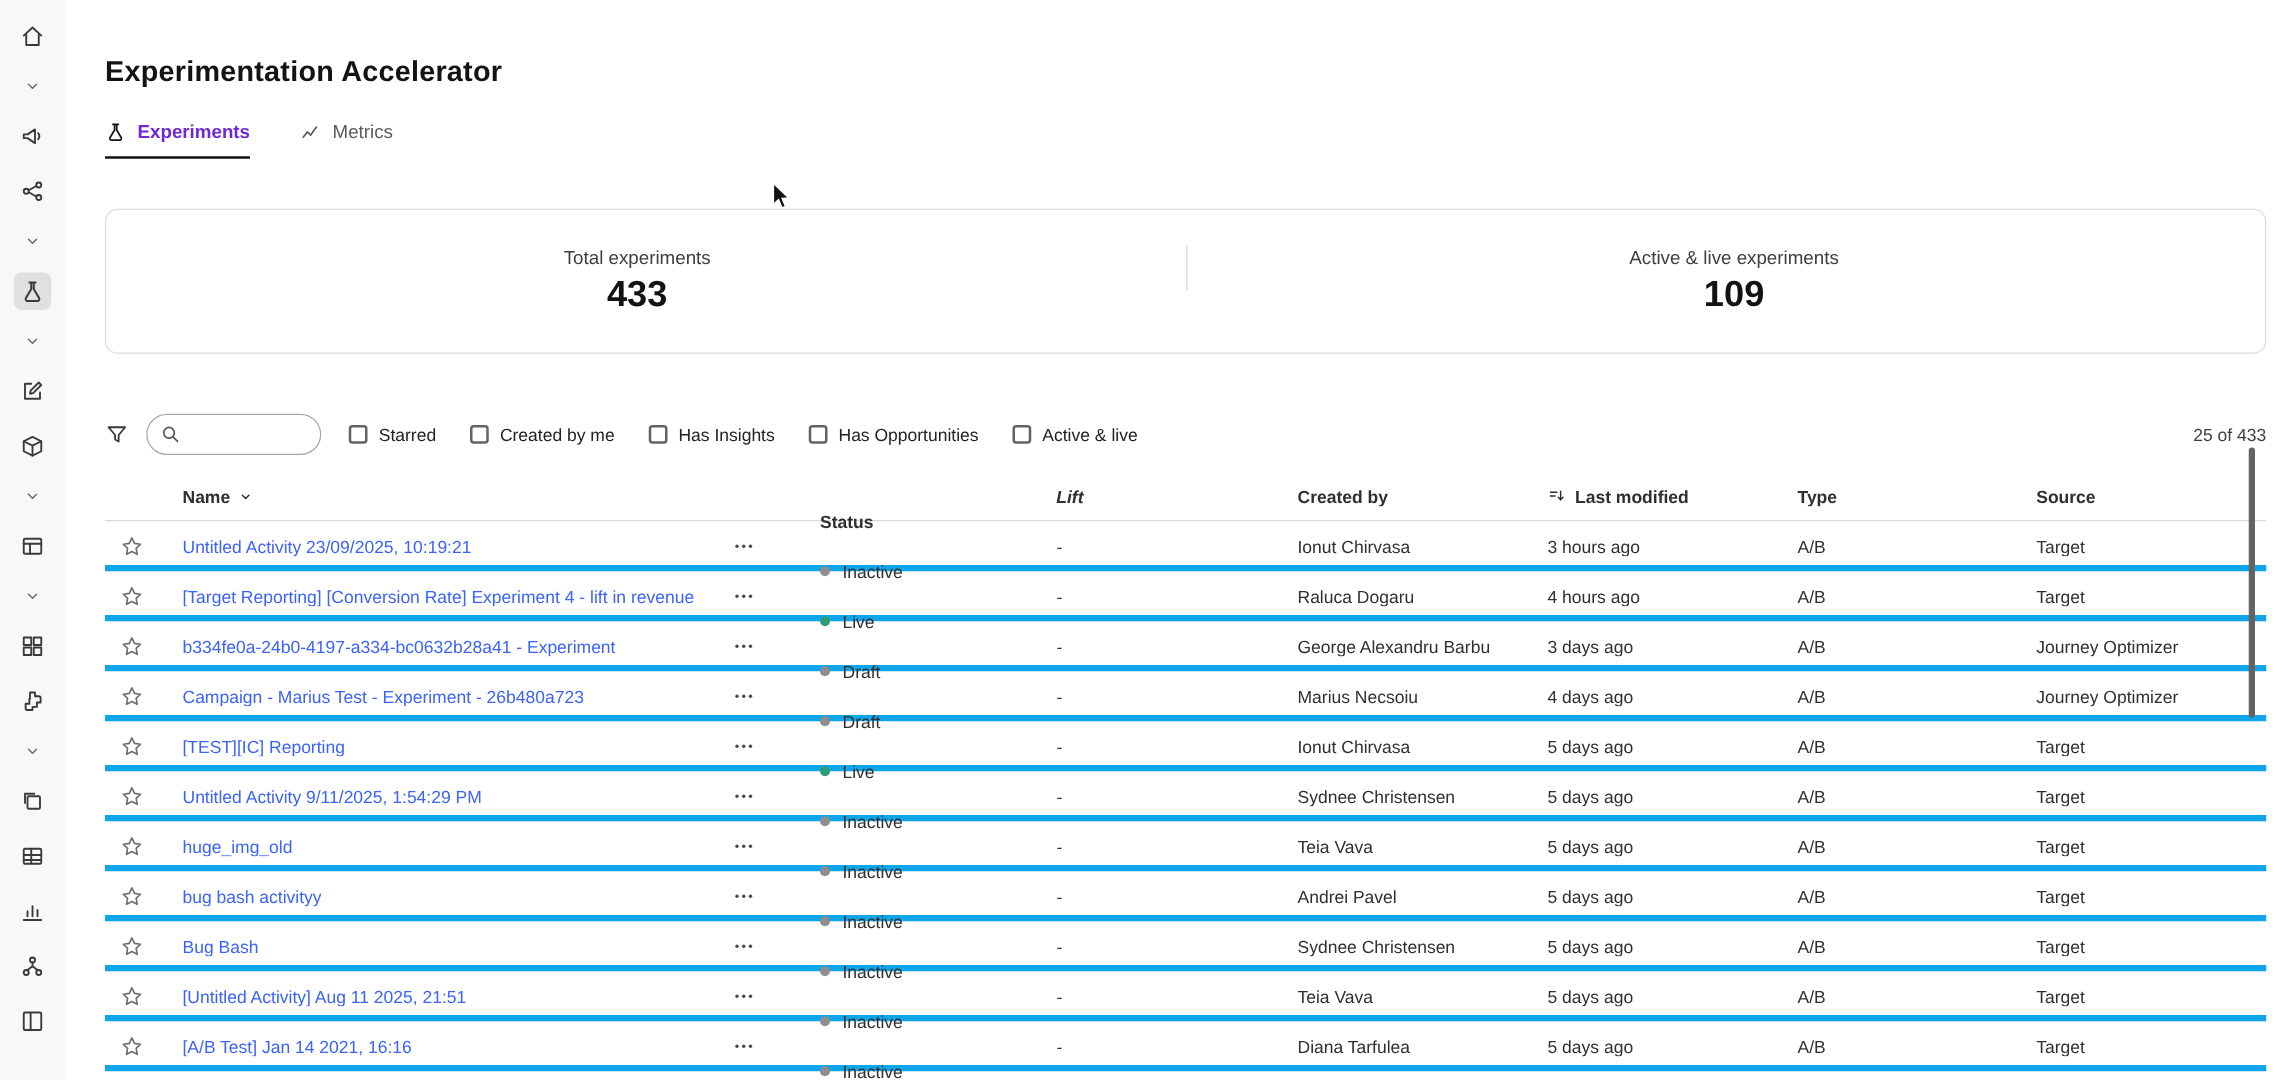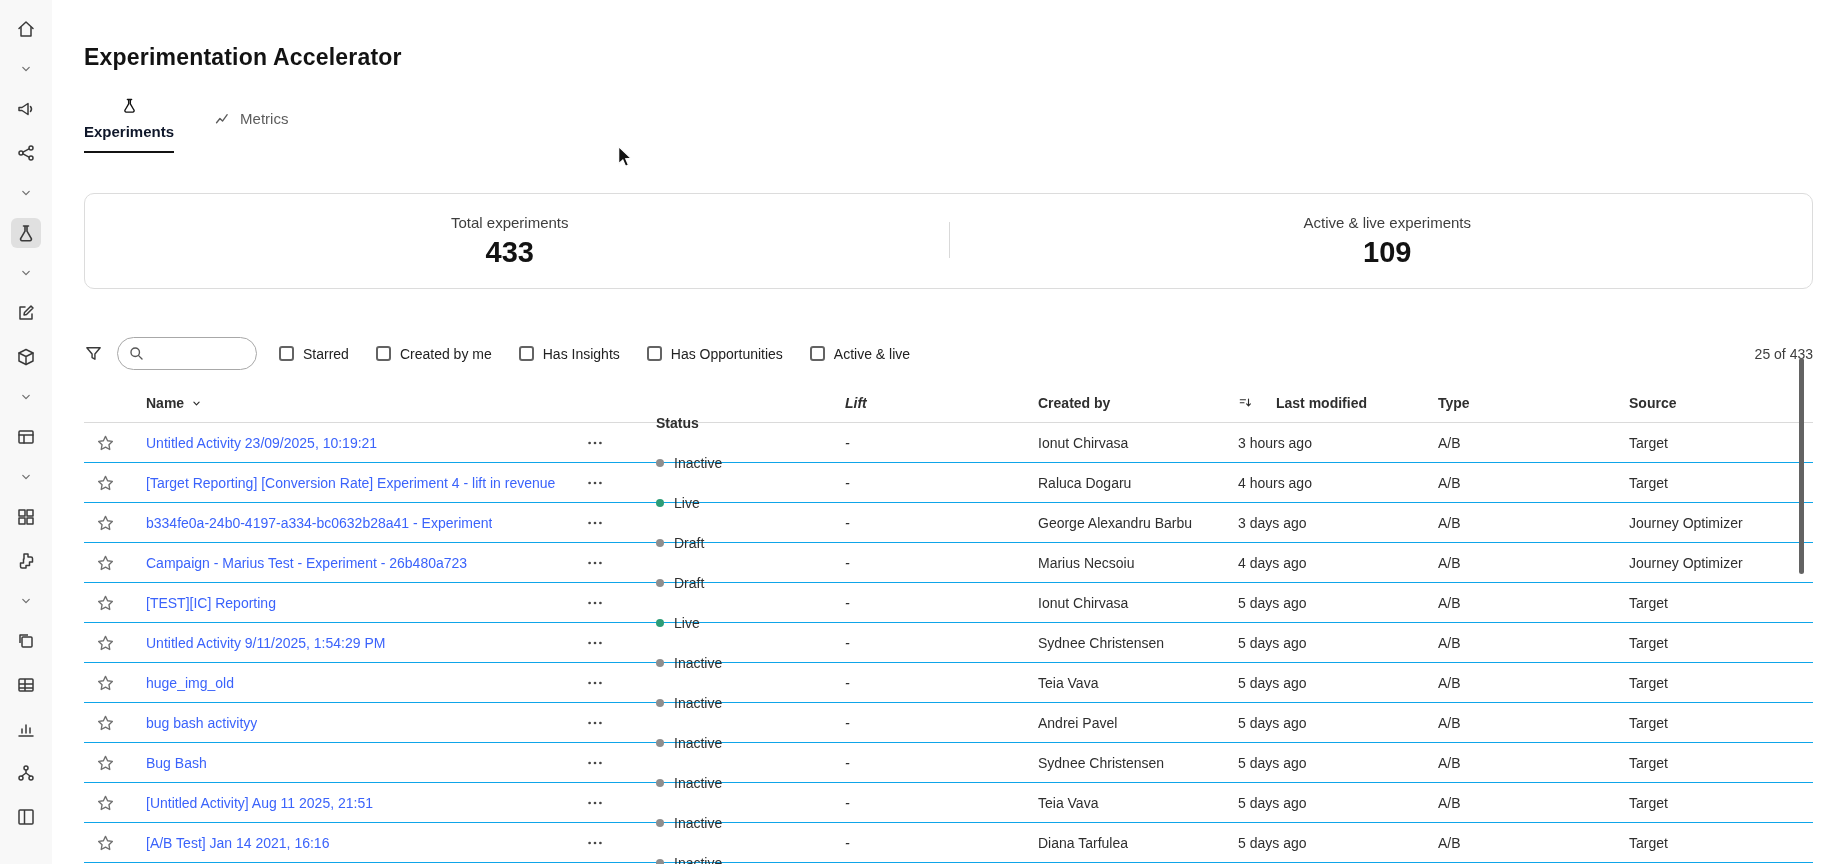--- a/index.html
+++ b/index.html
@@ -23,25 +23,25 @@
   .rail-item svg { stroke:#3a3a3a; }
   .rail-item.chev { height:22px; }
   .rail-item.chev svg { stroke:#707070; }
   
   .main { position:absolute; left:52px; top:0; width:1774px; height:864px; padding:44px 0 0 32px; }
   .page-title { font-size:23px; font-weight:700; color:#131313; margin:0; letter-spacing:.2px; }
   
   .tabs { display:flex; gap:40px; margin-top:26px; }
   .tab { display:flex; align-items:center; gap:9px; font-size:15px; color:#5c5c5c;
          padding-bottom:11px; border-bottom:2px solid transparent; cursor:pointer; }
-  .tab.active { color:#0f172a; font-weight:700; border-bottom-color:#131313;flex-direction:column; }
+  .tab.active { color:#6d28d9; font-weight:700; border-bottom-color:#131313; }
   .tab svg { stroke:#5c5c5c; }
   .tab.active svg { stroke:#131313; }
   
-  .stats-card { width:1729px; margin-top:40px; height:96px; border:1px solid #dcdcdc;
+  .stats-card { width:1729px; margin-top:40px; height:116px; border:1px solid #dcdcdc;
                 border-radius:10px; display:flex; align-items:center; position:relative;gap:28px; }
   .stat-half { flex:1; text-align:center; }
   .stat-label { font-size:15px; color:#3e3e3e; margin-bottom:5px; }
   .stat-value { font-size:29px; font-weight:700; color:#131313; }
   .stat-divider { position:absolute; left:50%; top:28px; width:1px; height:36px; background:#d9d9d9; }
   
   .filter-row { display:flex; align-items:center; margin-top:48px; width:1729px; }
   .funnel-btn { background:none; border:none; padding:0; margin-right:14px; cursor:pointer; display:flex; }
   .search-wrap { position:relative; margin-right:22px; }
   .search-wrap input {
@@ -51,30 +51,30 @@
   .search-wrap svg { position:absolute; left:11px; top:8px; }
   .chk { display:flex; align-items:center; gap:9px; margin-right:27px; cursor:pointer; font-size:14px; color:#222; }
   .chk .box { width:15px; height:15px; border:2px solid #636363; border-radius:3px; background:#fff; }
   .spacer { flex:1; }
   .result-count { font-size:14px; color:#3e3e3e; }
   
   .table { width:1729px; margin-top:13px; }
   .trow, .thead {
     display:grid;
     grid-template-columns:42px 510px 195px 190px 200px 200px 190px auto;
-    align-items:center; height:40px; border-bottom:1px solid #0ea5e9;
+    align-items:center; height:40px; border-bottom:5px solid #0ea5e9;
   }
   .thead { border-bottom:1px solid #dadada; font-weight:700; font-size:14px; color:#2c2c2c; }
   .cell { font-size:14px; color:#2f2f2f; white-space:nowrap; overflow:hidden; text-overflow:ellipsis; }
   .c-star { display:flex; justify-content:center; }
   .c-name { padding-left:20px; display:flex; align-items:center; justify-content:space-between; }
   .c-status { padding-left:20px; display:flex; align-items:center; gap:10px;margin-top:40px; }
   .c-lift { padding-left:14px;font-style:italic; }
   .c-created { padding-left:17px; }
-  .c-modified { padding-left:17px; display:flex; align-items:flex-end; gap:23px; }
+  .c-modified { padding-left:17px; display:flex; align-items:flex-end; gap:7px; }
   .c-type { padding-left:17px; }
   .c-source { padding-left:18px; }
   .h-name { display:flex; align-items:center; gap:6px; }
   .name-link { color:#3b63fb; text-decoration:none; cursor:pointer; overflow:hidden; text-overflow:ellipsis; max-width:420px; }
   .more { background:none; border:none; cursor:pointer; padding:2px 6px; margin-right:26px; display:flex; }
   .dot { width:8px; height:8px; border-radius:50%; background:#8e8e8e; flex:0 0 auto; }
   .dot.live { background:#2d9d78; }
   .star-btn { cursor:pointer; display:flex; }
   
   .scroll-thumb { position:absolute; left:1799px; top:358px; width:5px; height:216px;

